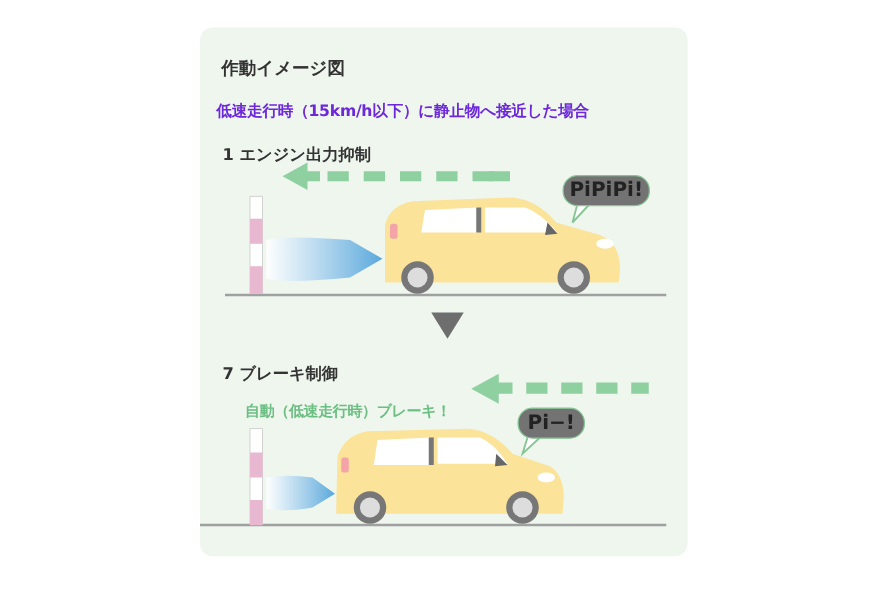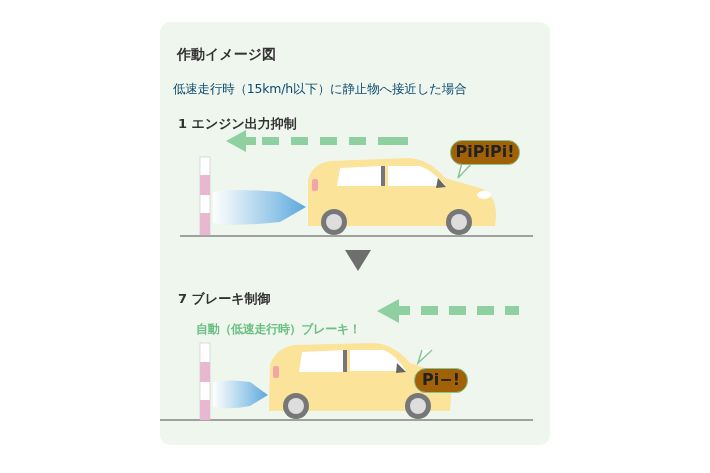--- a/index.html
+++ b/index.html
@@ -2,25 +2,25 @@
 <html><head>
 <meta charset="utf-8">
 <style>
   html, body { margin:0; padding:0; background:#ffffff; }
   body { width:710px; height:473px; position:relative; overflow:hidden;
          font-family:"DejaVu Sans", sans-serif; color:#222; }
   .panel { position:absolute; left:160px; top:22px; width:390px; height:423px;
            background:#eef6ee; border-radius:10px; }
   .txt { position:absolute; white-space:nowrap;margin-top:16px; }
   .title { left:17px; top:8px; font-size:14px; font-weight:bold; color:#333; }
-  .subtitle { left:13px; top:43px; font-size:12.5px; font-weight:normal; color:#0c4a6e; letter-spacing:-0.2px; }
+  .subtitle { left:13px; top:43px; font-size:12.5px; font-weight:bold; color:#6d28d9; letter-spacing:-0.2px; }
   .step1 { left:18px; top:77px; font-size:13px; font-weight:bold; color:#333; }
   .step2 { left:18px; top:252px; font-size:13px; font-weight:bold; color:#333; }
   .auto { left:36px; top:283px; font-size:12px; font-weight:bold; color:#6cbf82; letter-spacing:-0.3px; }
-  .bubble { position:absolute; background:#a16207; border:1.5px solid #86c694; border-radius:12px;
+  .bubble { position:absolute; background:#737373; border:1.5px solid #86c694; border-radius:12px;
             font-weight:bold; font-size:16px; color:#222; text-align:center; line-height:22px; }
   .bubble1 { left:290px; top:118px; width:68px; height:23px; }
   .bubble2 { left:256px; top:306px; width:52px; height:23px; }
   svg.layer { position:absolute; left:0; top:0; }
 </style>
 </head>
 <body>
 
 <div class="panel">
   <div class="txt title">作動イメージ図</div>
@@ -99,13 +99,13 @@
       <circle cx="296" cy="406" r="13" fill="#777"></circle>
         <circle cx="296" cy="406" r="8" fill="#ddd"></circle>
       <circle cx="418" cy="406" r="13" fill="#777"></circle>
         <circle cx="418" cy="406" r="8" fill="#ddd"></circle>
     </g>
     <path d="M422,350 L418,363 L432,350" fill="#fff" stroke="#86c694" stroke-width="1.5"></path>
   </g>
 </svg>
 
 <div class="bubble bubble1" style="left:450px;top:140px;">PiPiPi!</div>
-<div class="bubble bubble2" style="left:414px;top:326px;margin-top:42px;">Pi−!</div>
+<div class="bubble bubble2" style="left:414px;top:326px;">Pi−!</div>
 
 </body></html>

